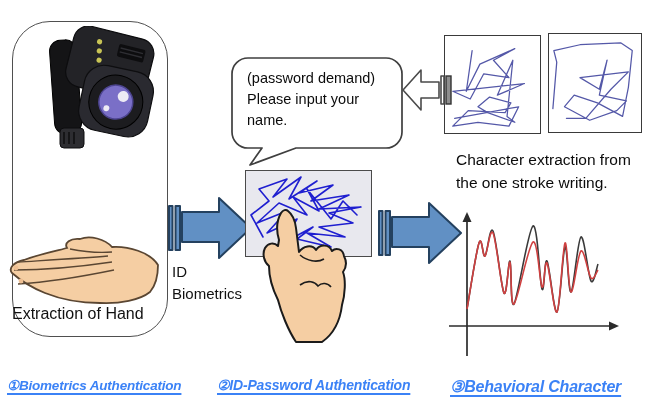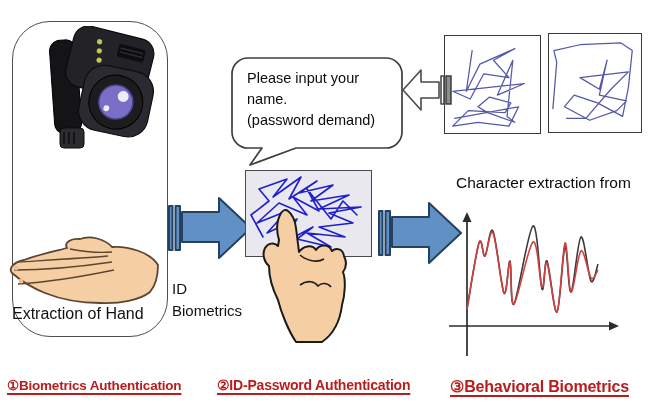--- a/index.html
+++ b/index.html
@@ -6,40 +6,40 @@
   .stage{position:relative;width:660px;height:420px;background:#ffffff;
          font-family:"Liberation Sans",sans-serif;color:#111;overflow:hidden;}
   .abs{position:absolute;}
 
   
   .bio-box{left:12px;top:21px;width:154px;height:314px;border:1.7px solid #4f4f4f;
            border-radius:38px;background:#fff;}
   .bio-caption{left:12px;top:305px;width:154px;font-size:16px;color:#111;}
 
   
-  .id-gen{left:172px;top:261px;font-size:15px;line-height:22px;color:#111;margin-top:17px;}
+  .id-gen{left:172px;top:261px;font-size:15px;line-height:22px;color:#111;}
 
   
   .bubble-text{left:247px;top:68px;width:152px;font-size:14.5px;line-height:21px;color:#0b0b0b;}
 
   
   .touchpad{left:245px;top:170px;width:127px;height:87px;background:#e8e8ee;
             border:1.6px solid #4a4a4a;box-sizing:border-box;}
 
   
   .char-box{background:#fff;border:1.6px solid #3a3a3a;box-sizing:border-box;}
   .char-box1{left:444px;top:35px;width:97px;height:99px;}
   .char-box2{left:548px;top:33px;width:94px;height:100px;}
 
-  .stroke-caption{left:456px;top:148px;width:205px;font-size:15.5px;line-height:23px;color:#0b0b0b;margin-top:23px;}
-
-  
-  .bottom-label{position:absolute;top:377px;font-weight:bold;white-space:nowrap;color:#b91c1c;
+  .stroke-caption{left:456px;top:148px;width:205px;font-size:15.5px;line-height:23px;color:#0b0b0b;}
+
+  
+  .bottom-label{position:absolute;top:377px;font-weight:bold;white-space:nowrap;color:#3b82f6;
                 text-decoration:underline;text-underline-offset:3px;text-decoration-thickness:1.5px;
-                letter-spacing:-0.2px;}
+                letter-spacing:-0.2px;font-style:italic;}
   .lbl1{left:7px;font-size:13.5px;}
   .lbl2{left:217px;font-size:14px;}
   .lbl3{left:450px;font-size:16px;}
 
   
   svg{display:block;}
   .arrow-blue{fill:var(--arrow-fill,#6190C4);stroke:var(--arrow-border,#24415F);stroke-width:2;stroke-linejoin:round;}
   .arrow-white{fill:#ffffff;stroke:#4a4a4a;stroke-width:1.6;stroke-linejoin:round;}
   .arrow-white-end{fill:#8f8f8f;stroke:#333;stroke-width:1.4;}
   .scribble-pad{fill:none;stroke:var(--pad-scribble,#1F1FD0);stroke-width:1.6;stroke-linejoin:round;stroke-linecap:round;}
@@ -112,22 +112,22 @@
   <div class="abs id-gen">
     <div>ID</div>
     <div>Biometrics</div>
   </div>
 
   <svg class="abs" style="left:226px;top:52px;" width="182" height="126" viewBox="0 0 182 126">
     <path class="bubble-shape" d="M 24 113 L 36 96 H 22 A 16 16 0 0 1 6 80 V 22 A 16 16 0 0 1 22 6 H 160
          A 16 16 0 0 1 176 22 V 80 A 16 16 0 0 1 160 96 H 70 L 24 113 Z"></path>
   </svg>
   <div class="abs bubble-text">
+    <div>(password demand)</div>
     <div>Please input your name.</div>
-    <div>(password demand)</div>
   </div>
 
   <div class="abs touchpad">
     <svg width="124" height="84" viewBox="0 0 124 84">
       <polyline class="scribble-pad" points="17,66 5,44 23,30 13,18 41,8 27,26 55,6 43,28 71,10 53,22 87,14 65,30 103,24 73,38 115,36
                 83,42 107,52 73,56 99,66 61,62 85,76 51,68 67,56 37,72 51,48 21,62 41,40 11,52 33,32
                 61,44 47,26 73,40 61,18 85,48 97,30 111,44"></polyline>
     </svg>
   </div>
 
@@ -174,30 +174,31 @@
   </div>
 
   <svg class="abs" style="left:401px;top:64px;" width="52" height="52" viewBox="0 0 52 52">
     <rect class="arrow-white" x="40" y="12" width="3" height="28"></rect>
     <rect class="arrow-white-end" x="45" y="12" width="5" height="28"></rect>
     <polygon class="arrow-white" points="2,26 20,6 20,18 38,18 38,34 20,34 20,46"></polygon>
   </svg>
 
   <div class="abs stroke-caption">
     <div>Character extraction from</div>
+    <div>the one stroke writing.</div>
   </div>
 
   <svg class="abs" style="left:441px;top:210px;" width="210" height="152" viewBox="0 0 210 152">
     <line class="axis" x1="26" y1="10" x2="26" y2="146"></line>
     <polygon class="axis-head" points="26,2 21.5,12 30.5,12"></polygon>
     <line class="axis" x1="8" y1="116" x2="170" y2="116"></line>
     <polygon class="axis-head" points="178,116 168,111.5 168,120.5"></polygon>
     <g>
         <path d="M 26 99 C 28.0 88.0, 35.0 41.8, 38 33 C 41.0 24.2, 41.7 48.0, 44 46 C 46.3 44.0, 48.8 14.8, 52 21 C 55.2 27.2, 60.2 78.0, 63 83 C 65.8 88.0, 67.3 49.2, 69 51 C 70.7 52.8, 69.2 99.8, 73 94 C 76.8 88.2, 87.3 18.5, 92 16 C 96.7 13.5, 98.7 73.2, 101 79 C 103.3 84.8, 103.5 47.2, 106 51 C 108.5 54.8, 113.0 104.3, 116 102 C 119.0 99.7, 121.7 40.3, 124 37 C 126.3 33.7, 127.3 83.7, 130 82 C 132.7 80.3, 136.7 28.8, 140 27 C 143.3 25.2, 147.2 66.5, 150 71 C 152.8 75.5, 155.8 56.8, 157 54" fill="none" stroke="#3A3A3A" stroke-width="1.6"></path>
         <path d="M 26 99 C 28.0 88.0, 35.0 41.8, 38 33 C 41.0 24.2, 41.7 47.7, 44 46 C 46.3 44.3, 48.8 16.8, 52 23 C 55.2 29.2, 60.2 78.2, 63 83 C 65.8 87.8, 67.3 50.2, 69 52 C 70.7 53.8, 69.2 97.3, 73 94 C 76.8 90.7, 87.3 34.8, 92 32 C 96.7 29.2, 98.7 73.5, 101 77 C 103.3 80.5, 103.5 48.8, 106 53 C 108.5 57.2, 113.0 105.3, 116 102 C 119.0 98.7, 121.7 36.3, 124 33 C 126.3 29.7, 127.3 80.7, 130 82 C 132.7 83.3, 136.7 43.3, 140 41 C 143.3 38.7, 147.2 64.8, 150 68 C 152.8 71.2, 155.8 61.3, 157 60" fill="none" stroke="#D04040" stroke-width="1.6"></path>
       </g>
   </svg>
 
   <div class="bottom-label lbl1">①Biometrics Authentication</div>
   <div class="bottom-label lbl2">②ID-Password Authentication</div>
-  <div class="bottom-label lbl3">③Behavioral Biometrics</div>
+  <div class="bottom-label lbl3">③Behavioral Character</div>
 
 </div>
 
 </body></html>

